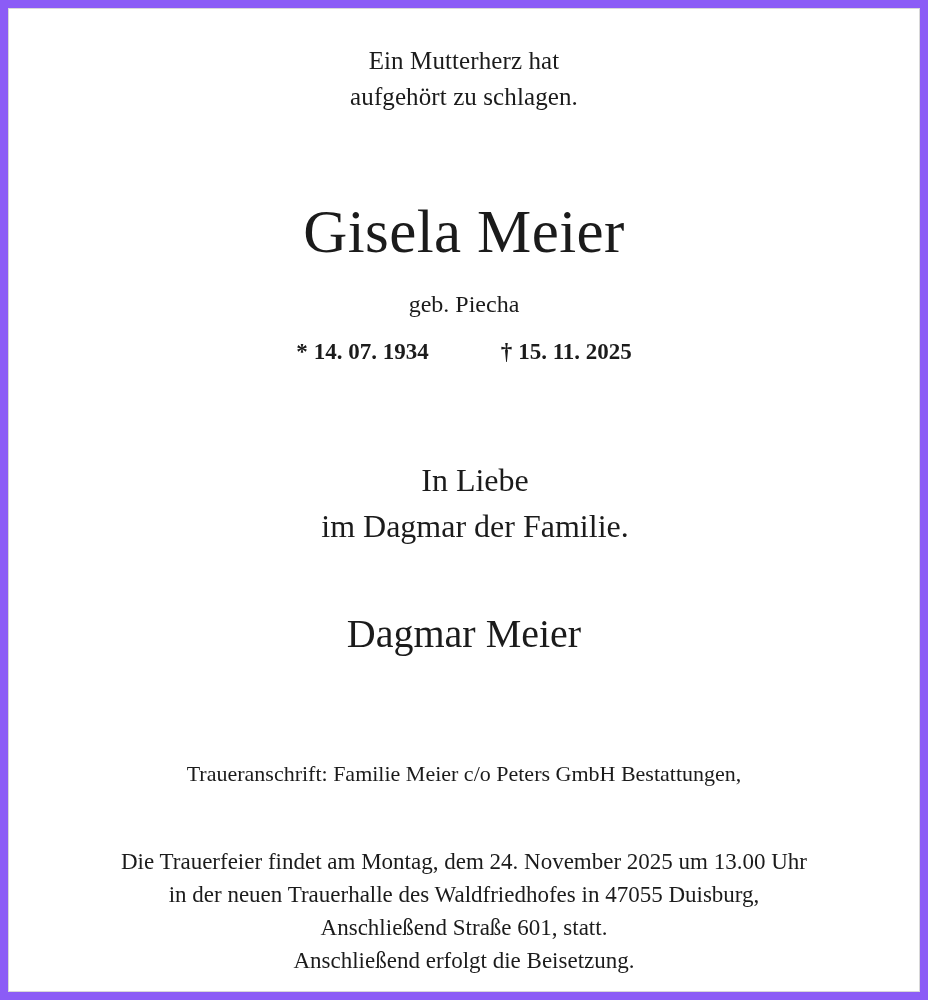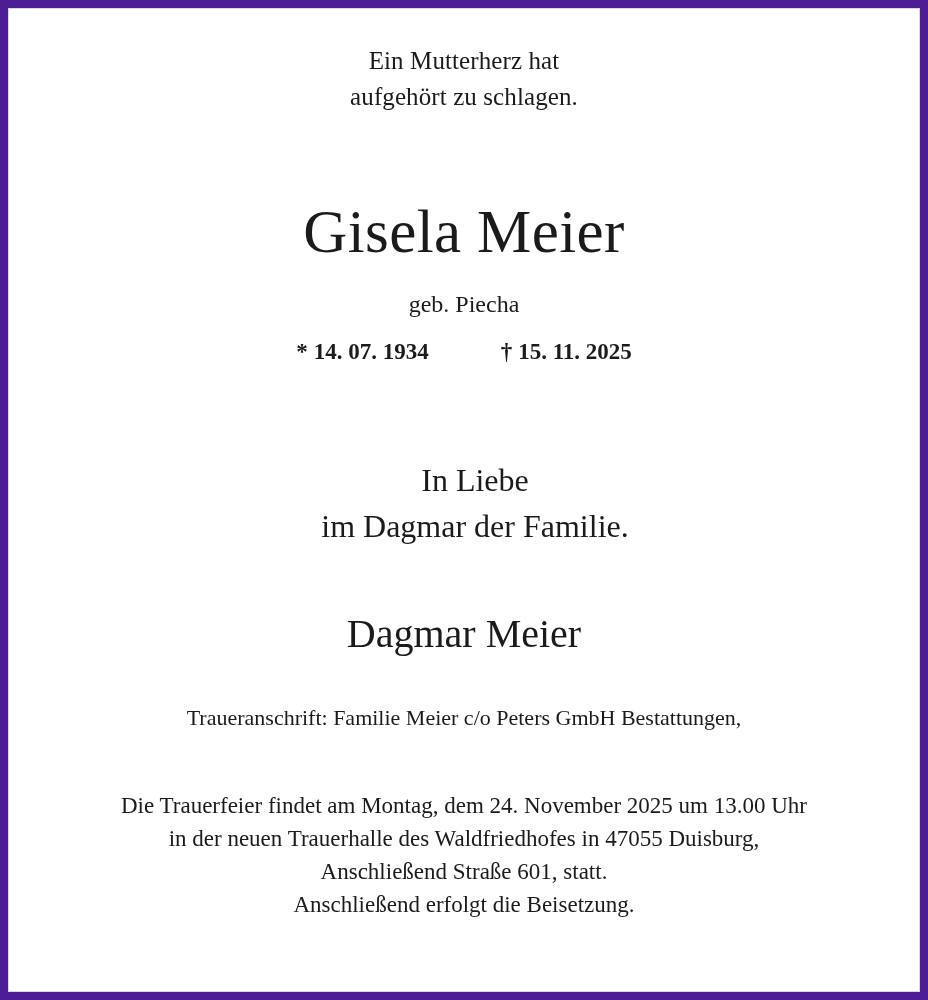--- a/index.html
+++ b/index.html
@@ -13,21 +13,21 @@
     height: 1000px;
     font-family: "Liberation Serif", "DejaVu Serif", serif;
     color: #1b1b1b;
     overflow: hidden;
   }
 
   .notice-frame {
     box-sizing: border-box;
     width: 928px;
     height: 1000px;
-    border: 8px solid #4c1d95;
+    border: 8px solid #8b5cf6;
     background: #ffffff;
     position: relative;
   }
 
   .notice-inner {
     box-sizing: border-box;
     width: 100%;
     height: 100%;
     border: 1px solid #d8d8d8;
     background: #ffffff;
@@ -94,21 +94,21 @@
   
   .survivor-name {
     margin-top: 61px;
     font-size: 40px;
     line-height: 1.2;
     font-weight: normal;
   }
 
   
   .mourning-address {
-    margin-top: 44px;
+    margin-top: 100px;
     font-size: 22px;
     line-height: 1.48;
   }
   .mourning-address .line { display: block; }
 
   
   .service-details {
     margin-top: 54px;
     font-size: 23px;
     line-height: 1.44;

